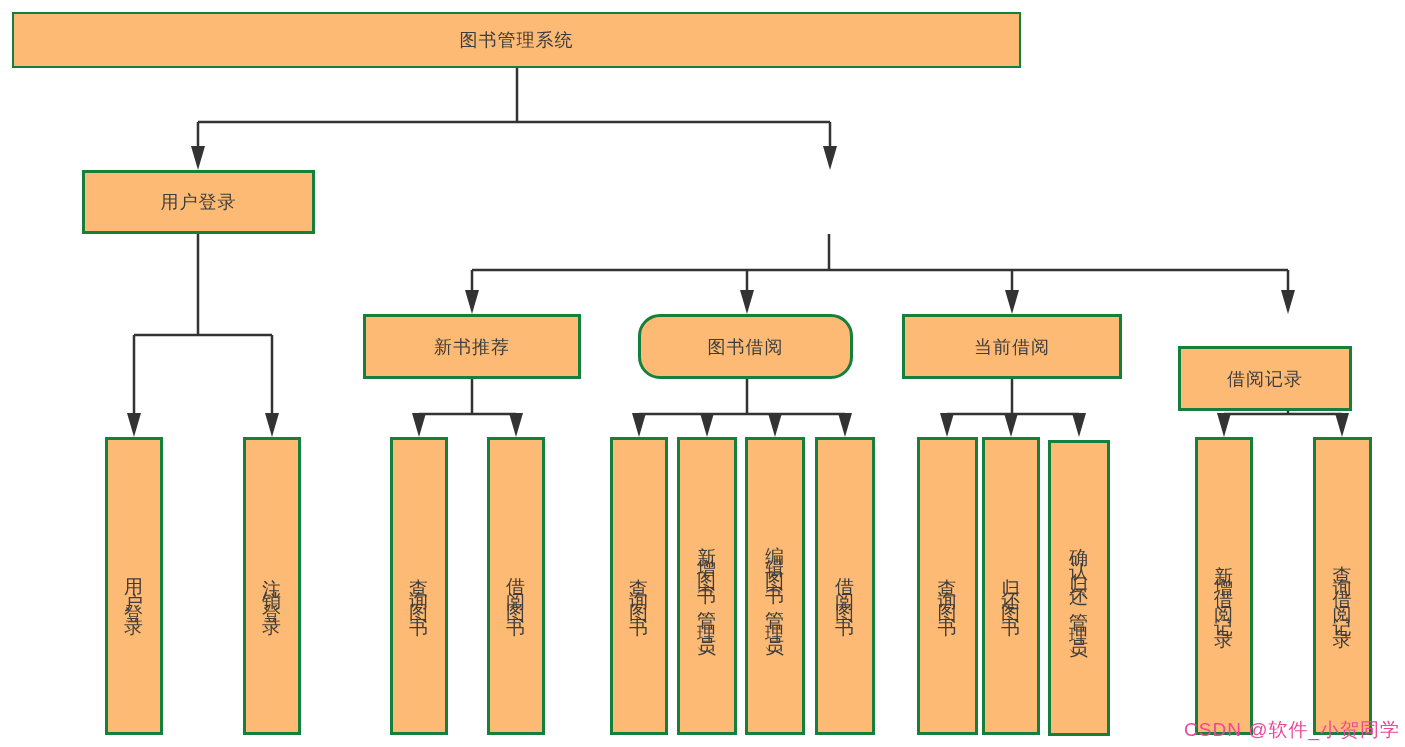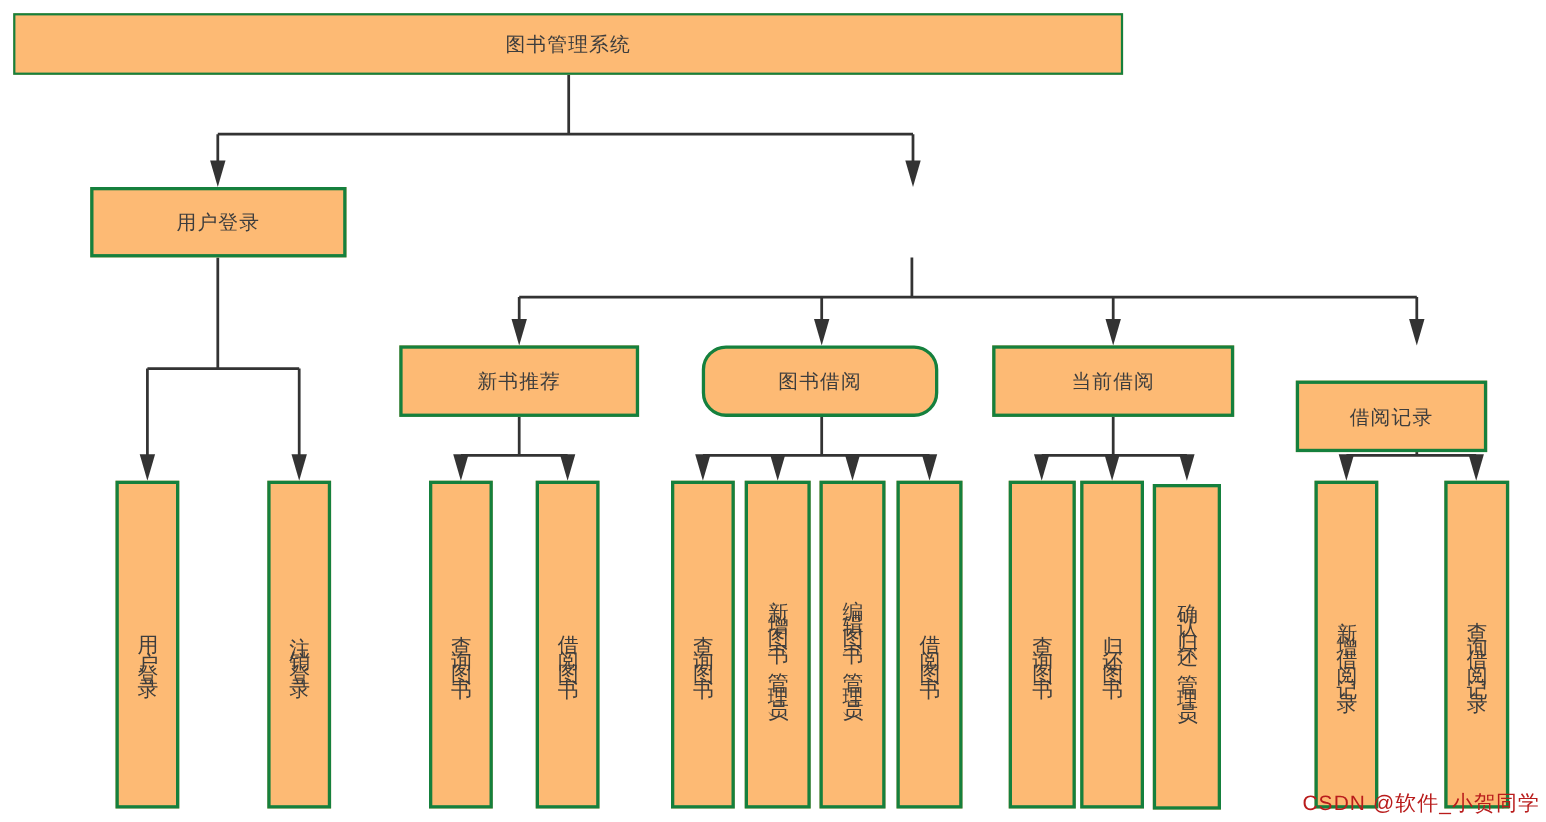--- a/index.html
+++ b/index.html
@@ -28,21 +28,21 @@
     text-orientation:mixed;
     font-size:19px;
     letter-spacing:13px;
     line-height:1;
     padding-top:6px;
   }
   #node-root{border-width:2px;}
   #watermark{
     position:absolute;
     right:5px;bottom:4px;
-    color:#b91c1c;
+    color:#ec4899;
     font-size:19px;
     letter-spacing:1px;
     z-index:2;
     white-space:nowrap;
   }
 </style>
 </head>
 <body>
 
 <div id="stage">

